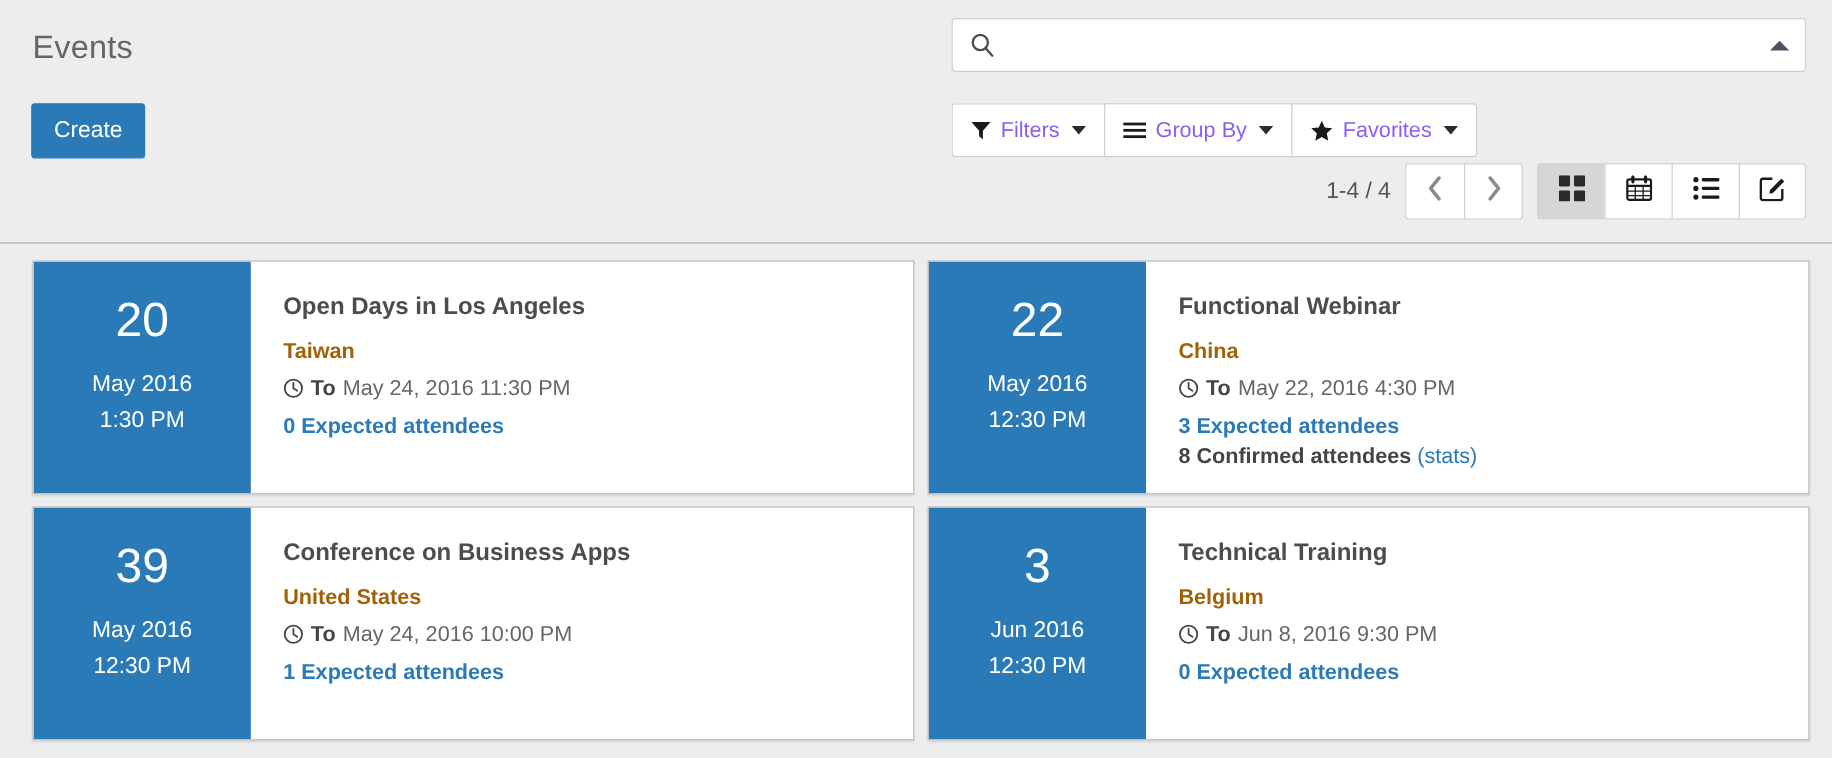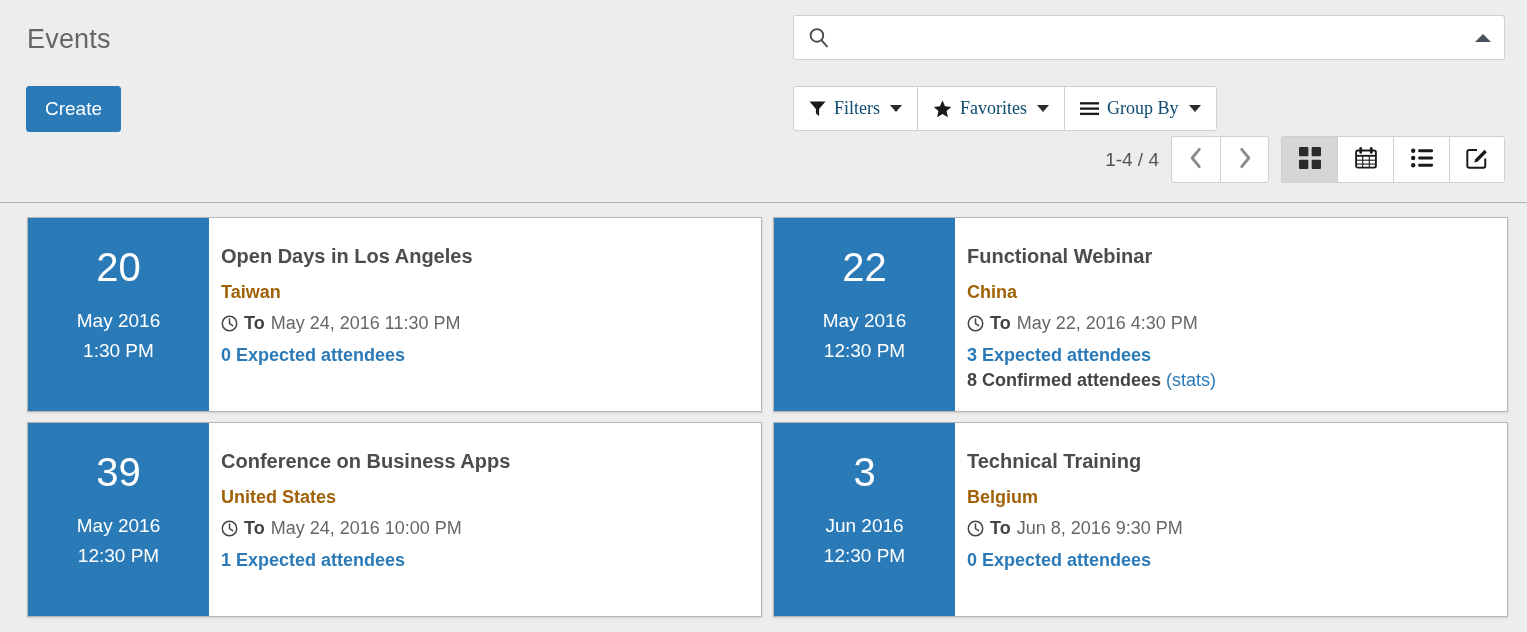--- a/index.html
+++ b/index.html
@@ -86,23 +86,23 @@
     position: absolute;
     left: 793px; top: 86px;
     display: flex;
     height: 45px;
   }
   .filter-btn {
     height: 45px;
     background: #ffffff;
     border: 1px solid #cfcfcf;
     border-right-width: 0;
-    color: #0c4a6e;
+    color: #8b5cf6;
     font-size: 18px;
-    font-family: Liberation Serif, serif;
+    font-family: Liberation Sans, sans-serif;
     padding: 0 15px;
     display: flex;
     align-items: center;
     gap: 8px;
     cursor: pointer;
     white-space: nowrap;
     justify-content: flex-end;
   }
   .filter-btn:first-child { border-radius: 3px 0 0 3px; }
   .filter-btn:last-child  { border-right-width: 1px; border-radius: 0 3px 3px 0; }
@@ -195,21 +195,21 @@
     margin-top: 17px;
     font-weight: 400;
   }
   .ktime {
     font-size: 19px;
     line-height: 30px;
     font-weight: 400;
   }
   .kbody {
     flex: 1;
-    padding: 25px 0 0 12px;
+    padding: 25px 0 0 27px;
   }
   .ktitle {
     font-size: 20px;
     font-weight: bold;
     color: #4c4c4c;
     line-height: 26px;
     margin-bottom: 11px;
   }
   .kcountry {
     font-size: 18px;
@@ -257,42 +257,42 @@
     </div>
 
     <div class="filter-group">
       <div class="filter-btn">
         <span class="fi">
           <svg width="17" height="17" viewBox="0 0 16 16" fill="#1a1a1a">
             <polygon points="0.5,1.5 15.5,1.5 9.5,8.5 9.5,15 6.5,12.8 6.5,8.5"></polygon>
           </svg>
         </span>
         <span>Filters</span>
-        <span class="caret-down"></span>
-      </div>
-      <div class="filter-btn">
-        <span class="fi">
-          <svg width="19" height="18" viewBox="0 0 18 17" fill="#1a1a1a">
-            <polygon points="9,0.5 11.4,5.9 17.3,6.5 12.9,10.5 14.1,16.3 9,13.3 3.9,16.3 5.1,10.5 0.7,6.5 6.6,5.9"></polygon>
-          </svg>
-        </span>
-        <span>Favorites</span>
         <span class="caret-down"></span>
       </div>
       <div class="filter-btn">
         <span class="fi">
           <svg width="19" height="15" viewBox="0 0 18 14" fill="#1a1a1a">
             <rect x="0" y="1" width="18" height="2.2"></rect>
             <rect x="0" y="6" width="18" height="2.2"></rect>
             <rect x="0" y="11" width="18" height="2.2"></rect>
           </svg>
         </span>
         <span>Group By</span>
         <span class="caret-down"></span>
       </div>
+      <div class="filter-btn">
+        <span class="fi">
+          <svg width="19" height="18" viewBox="0 0 18 17" fill="#1a1a1a">
+            <polygon points="9,0.5 11.4,5.9 17.3,6.5 12.9,10.5 14.1,16.3 9,13.3 3.9,16.3 5.1,10.5 0.7,6.5 6.6,5.9"></polygon>
+          </svg>
+        </span>
+        <span>Favorites</span>
+        <span class="caret-down"></span>
+      </div>
     </div>
 
     <div class="pager-row">
       <div class="pager-count">1-4 / 4</div>
 
       <div class="pager-btns">
         <div class="pager-btn">
           <span>
             <svg width="18" height="24" viewBox="0 0 14 22" fill="none" stroke="#8a8a8a" stroke-width="2.6" stroke-linecap="round" stroke-linejoin="round">
               <polyline points="10,3 3.5,11 10,19"></polyline>

